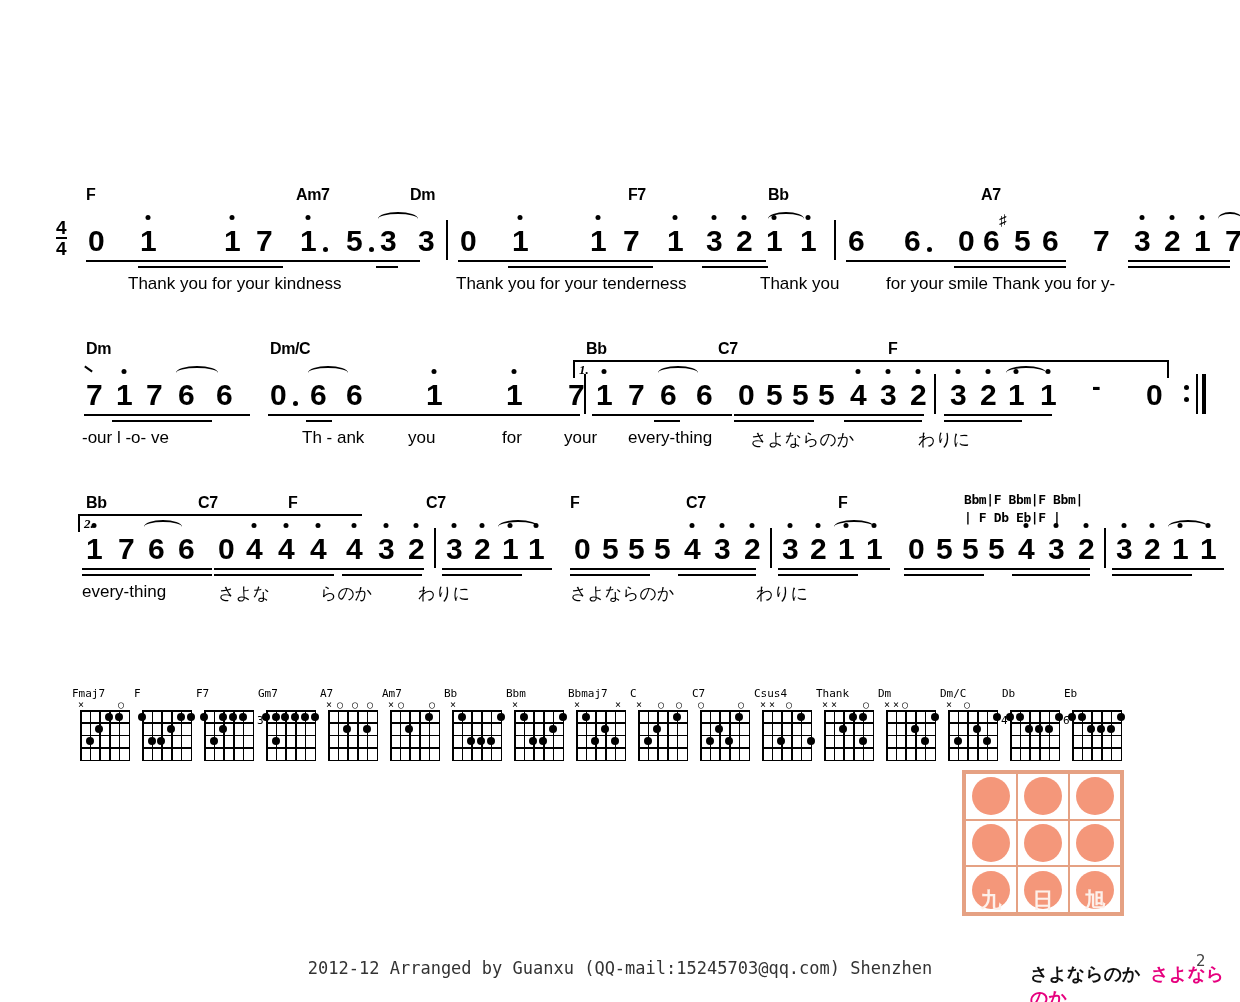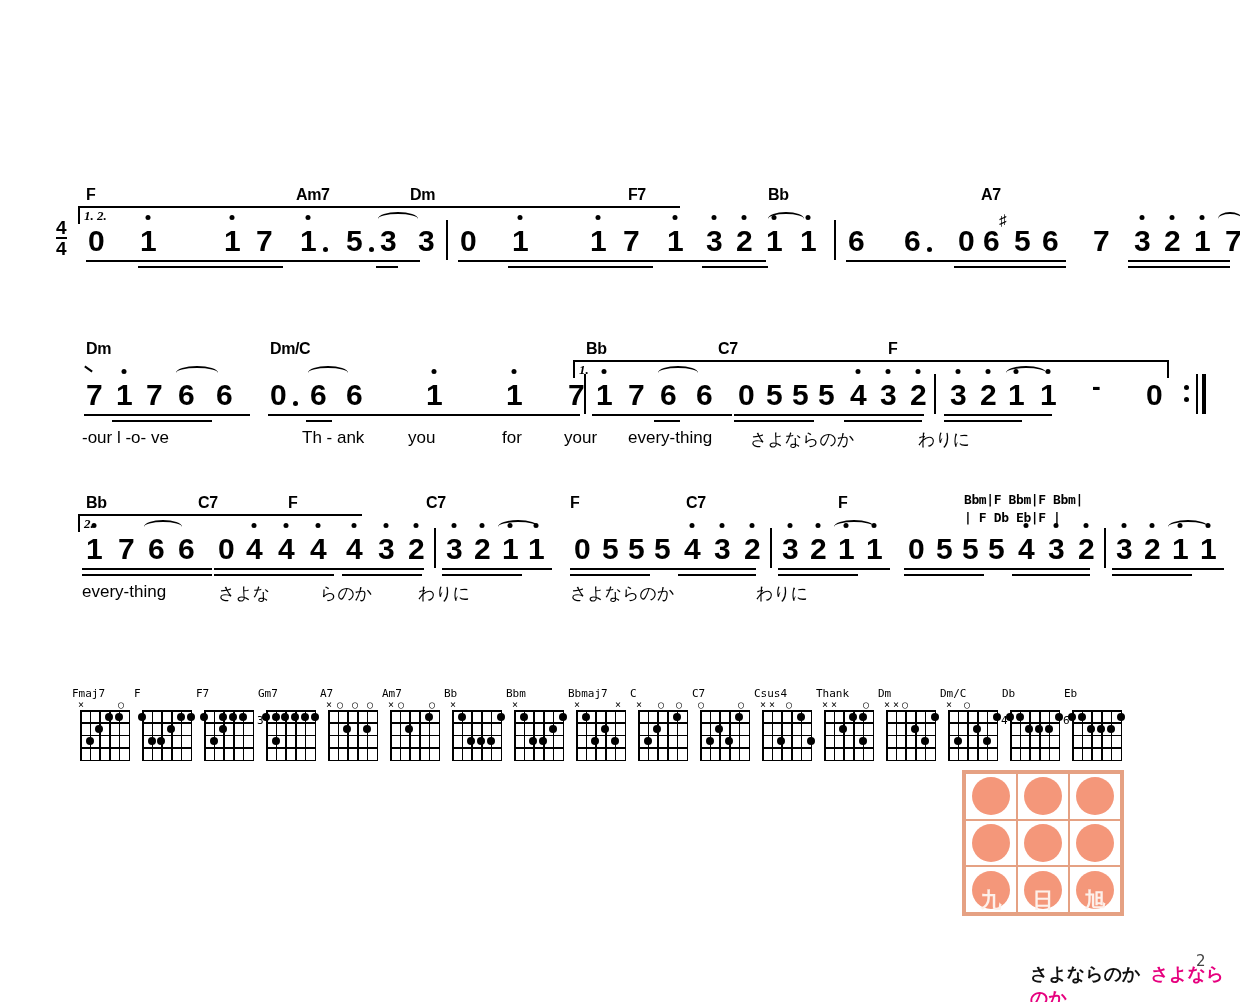--- a/index.html
+++ b/index.html
@@ -101,23 +101,20 @@
 <div class="sheet">
 
   <div class="system" id="sys1" style="top:186px;">
     <div class="chordrow">
         <div class="chord" style="left: 8px;">F</div>
         <div class="chord" style="left: 218px;">Am7</div>
         <div class="chord" style="left: 332px;">Dm</div>
         <div class="chord" style="left: 550px;">F7</div>
         <div class="chord" style="left: 690px;">Bb</div>
         <div class="chord" style="left: 903px;">A7</div>
-        <div class="bracket lcap" style="left: 0px; width: 600px; top: 20px;">
-          <span class="bnum">1. 2.</span>
-        </div>
       </div>
     <div class="noterow">
       <div class="timesig" style="left:-22px;bottom:16px;">
         <span class="num">4</span>
         <span class="den">4</span>
       </div>
     <div class="n" style="left: 10px;"><span>0</span></div>
         <div class="n" style="left: 62px;"><span>1</span><i class="oct"></i></div>
         <div class="n" style="left: 146px;"><span>1</span><i class="oct"></i></div>
         <div class="n" style="left: 178px;"><span>7</span></div>
@@ -158,20 +155,26 @@
         <div class="beam" style="left: 543px; width: 145px; bottom: 12px;"></div>
         <div class="beam" style="left: 624px; width: 66px; bottom: 6px;"></div>
         <div class="tie" style="left: 690px; width: 36px; bottom: 48px;"></div>
         <div class="bar" style="left: 756px; height: 40px; bottom: 14px;"></div>
         <div class="beam" style="left: 768px; width: 120px; bottom: 12px;"></div>
         <div class="beam" style="left: 876px; width: 112px; bottom: 12px;"></div>
         <div class="beam" style="left: 876px; width: 112px; bottom: 6px;"></div>
         <div class="beam" style="left: 1050px; width: 102px; bottom: 12px;"></div>
         <div class="beam" style="left: 1050px; width: 102px; bottom: 6px;"></div>
         <div class="tie" style="left: 1140px; width: 24px; bottom: 48px;"></div>
+      </div>
+    <div class="lyricrow">
+        <div class="ly" style="left: 50px;">Thank you for your kindness</div>
+        <div class="ly" style="left: 378px;">Thank you for your tenderness</div>
+        <div class="ly" style="left: 682px;">Thank you</div>
+        <div class="ly" style="left: 808px;">for your smile Thank you for y-</div>
       </div>
   </div>
 
   <div class="system" id="sys2" style="top:340px;">
     <div class="chordrow">
         <div class="chord" style="left: 8px;">Dm</div>
         <div class="chord" style="left: 192px;">Dm/C</div>
         <div class="chord" style="left: 508px;">Bb</div>
         <div class="chord" style="left: 640px;">C7</div>
         <div class="chord" style="left: 810px;">F</div>
@@ -767,17 +770,18 @@
       <div class="cell">
         <div class="ball"></div>
         <span class="glyph">日</span>
       </div>
       <div class="cell">
         <div class="ball"></div>
         <span class="glyph">旭</span>
       </div>
     </div>
 
+  <div class="footer">2012-12 Arranged by Guanxu (QQ-mail:15245703@qq.com) Shenzhen</div>
   <div class="src">
     <span>さよならのか</span><span class="srcsite">さよならのか</span>
   </div>
   <div class="pageno">2</div>
 </div>
 
 </body></html>

